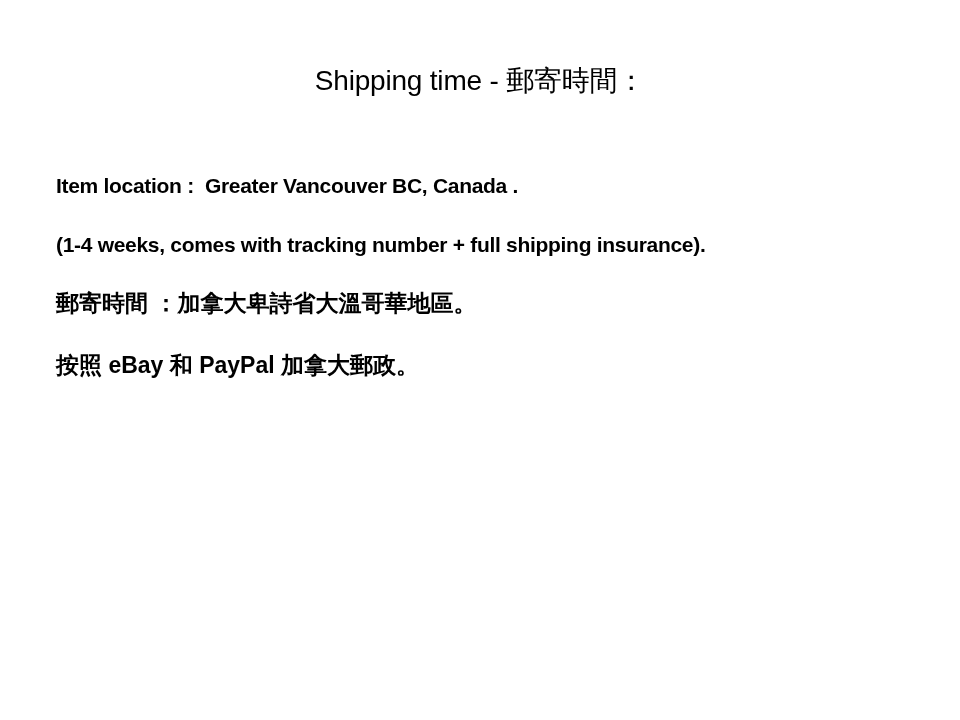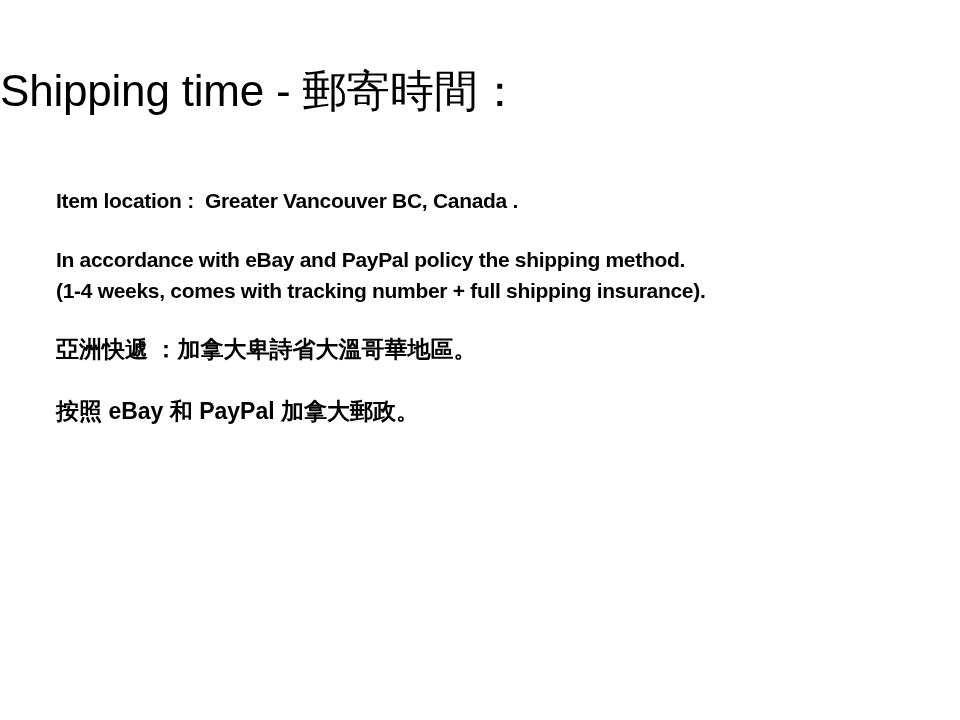--- a/index.html
+++ b/index.html
@@ -18,30 +18,30 @@
     position: relative;
     width: 960px;
     height: 720px;
     box-sizing: border-box;
   }
   .slide-title {
     position: absolute;
     top: 62px;
     left: 0;
     width: 960px;
-    text-align: left;
-    font-size: 44px;
+    text-align: center;
+    font-size: 28px;
     font-weight: 400;
     letter-spacing: -0.2px;
     white-space: nowrap;
   }
   .body-block {
     position: absolute;
     left: 56px;
-    top: 185px;
+    top: 170px;
     width: 860px;
   }
   .line {
     font-size: 21px;
     font-weight: bold;
     line-height: 31px;
     white-space: pre;
     letter-spacing: -0.3px;
   }
   .line.cjk {
@@ -62,28 +62,27 @@
 <div class="slide">
 
   <div class="slide-title">Shipping time - 郵寄時間：</div>
 
   <div class="body-block">
 
     <div class="line">Item location :  Greater Vancouver BC, Canada .</div>
 
     <div class="spacer-md"></div>
 
-    <div class="line">In accordance with eBay and PayPal policy the shipping method.</div>
 
 
     <div class="line">(1-4 weeks, comes with tracking number + full shipping insurance).</div>
 
     <div class="spacer-lg"></div>
 
-    <div class="line cjk">亞洲快遞 ：加拿大卑詩省大溫哥華地區。</div>
+    <div class="line cjk">郵寄時間 ：加拿大卑詩省大溫哥華地區。</div>
 
     <div class="spacer-md"></div>
 
     <div class="line cjk">按照 eBay 和 PayPal 加拿大郵政。</div>
 
 
 
   </div>
 </div>
 

